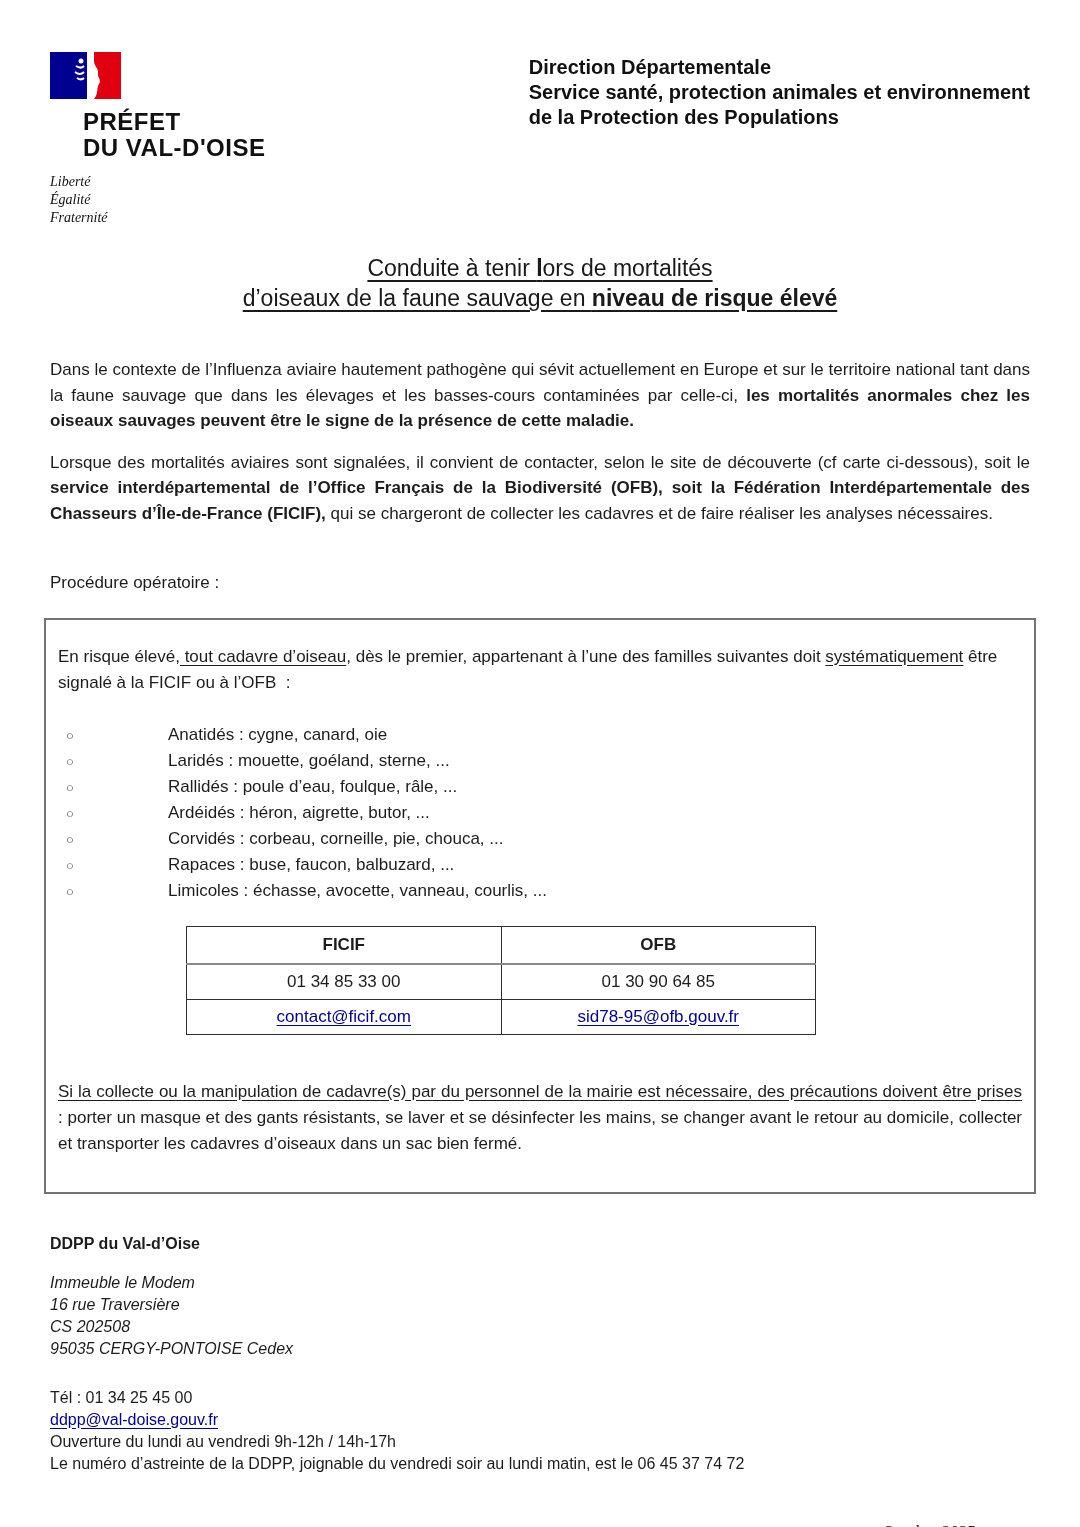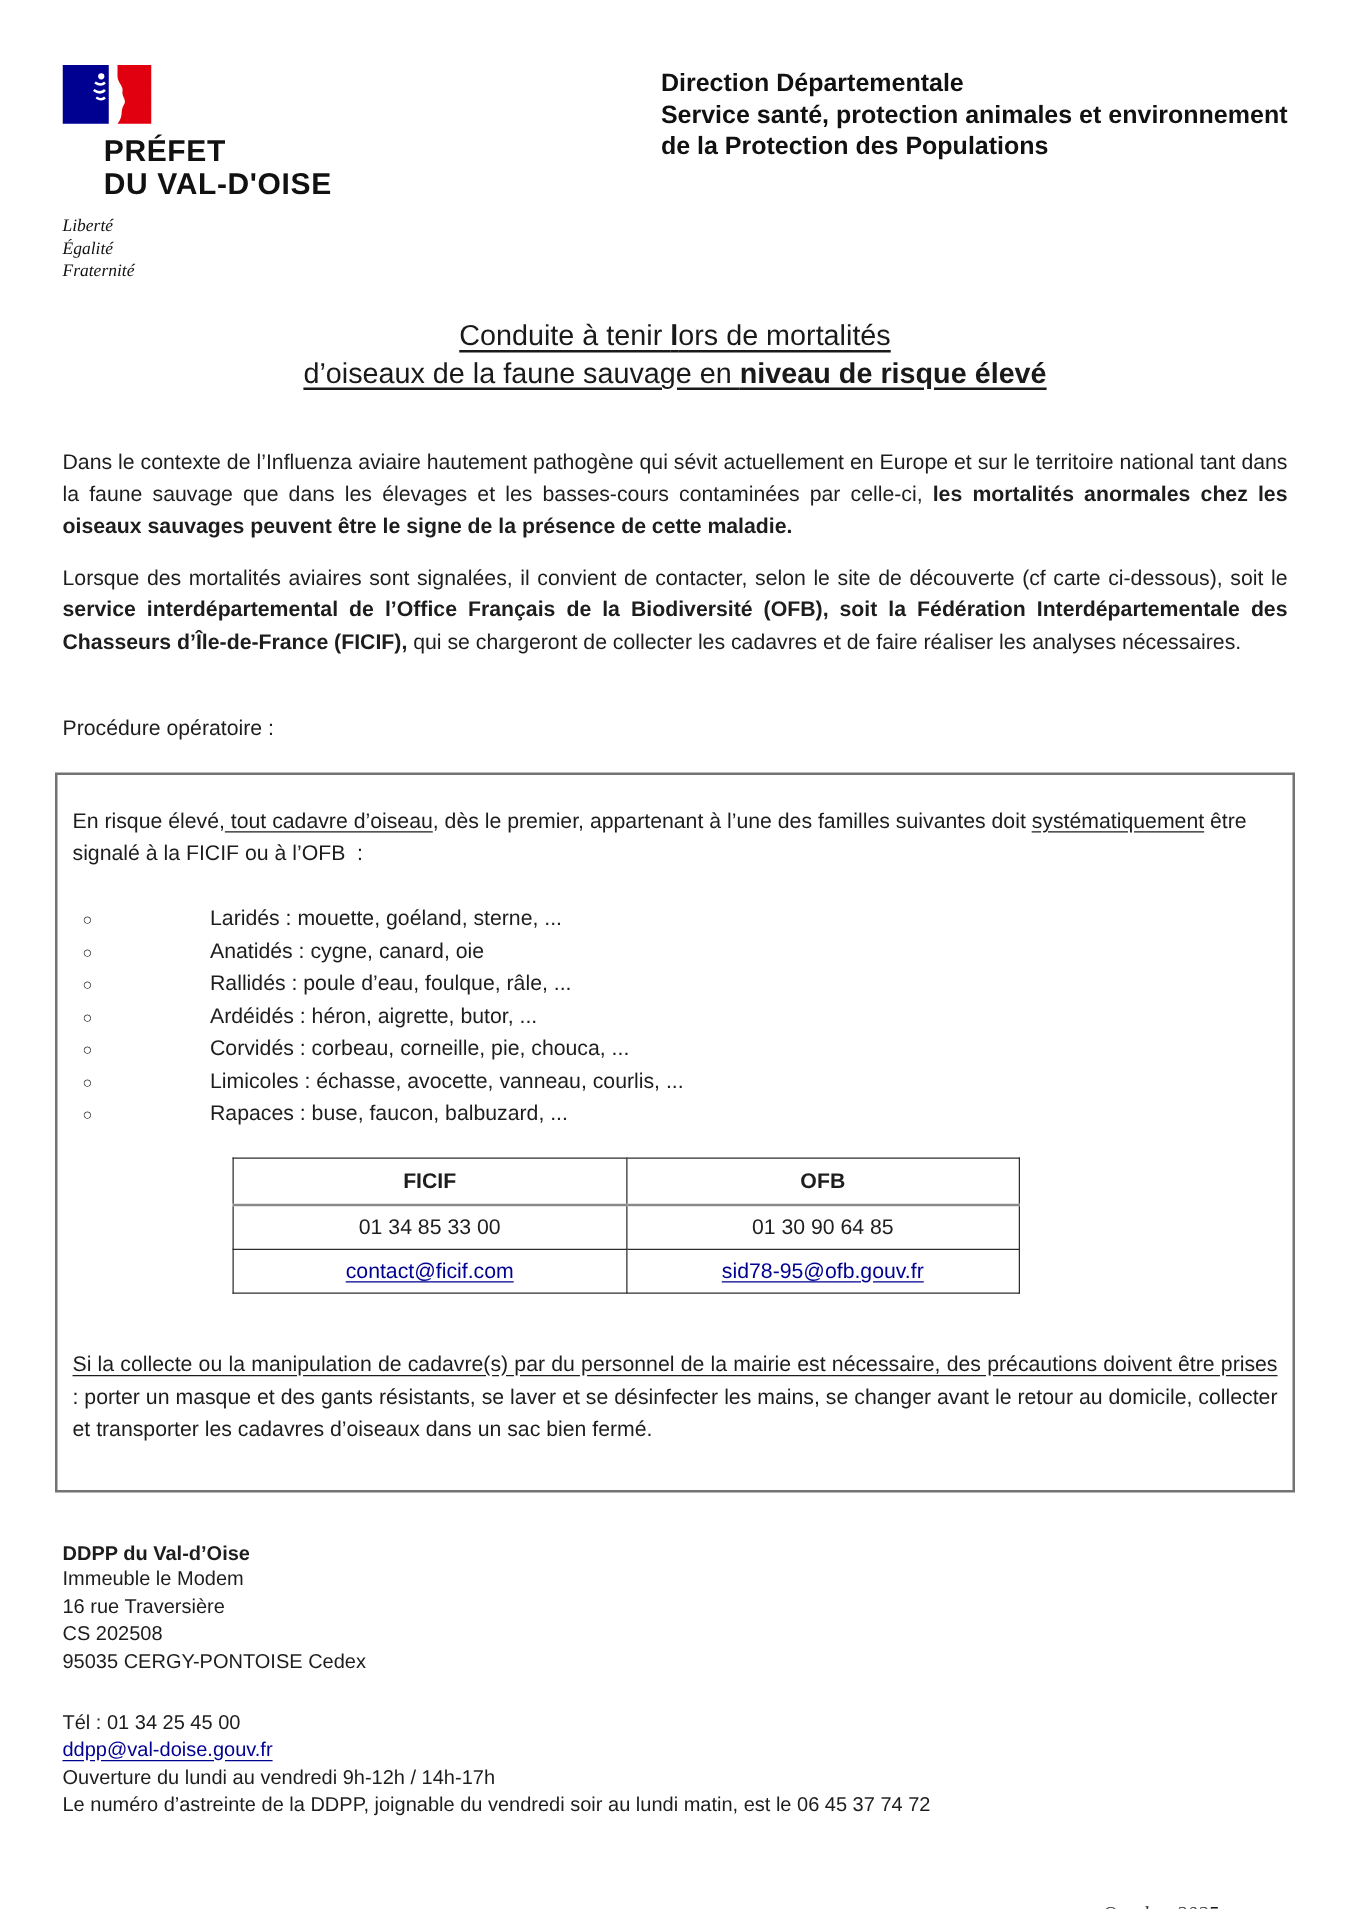--- a/index.html
+++ b/index.html
@@ -73,21 +73,21 @@
     vertical-align: middle;
     margin-left: 36px;
   }
   table.contact tr.head td { font-weight: bold; height: 38px; border-bottom: 2.5px solid #8a8a8a; }
   a.mail { color: #000091; text-decoration: underline; text-underline-offset: 3px; cursor: pointer; }
   .warning { margin-top: 44px; font-size: 17px; line-height: 26px; text-align: justify; }
 
   
   .footer { margin-top: 41px; font-size: 16px; color: #1d1d1d; }
   .footer-org { font-weight: bold; font-size: 16px; }
-  .addr { line-height: 22px; }
+  .addr { margin-top: 19px; line-height: 22px; font-style: italic; }
   .contact-block { margin-top: 27px; line-height: 22px; }
   .date {
     position: absolute;
     top: 1522px;
     right: 105px;
     font-family: "Liberation Serif", serif;
     font-style: italic;
     font-size: 17px;
     color: #1a1a1a;
   }
@@ -128,27 +128,27 @@
   <p class="body-par just p1"><span>Dans le contexte de l’Influenza aviaire hautement pathogène qui sévit actuellement en Europe et sur le territoire national tant dans la faune sauvage que dans les élevages et les basses-cours contaminées par celle-ci, </span><strong>les mortalités anormales chez les oiseaux sauvages peuvent être le signe de la présence de cette maladie.</strong></p>
 
   <p class="body-par just p2"><span>Lorsque des mortalités aviaires sont signalées, il convient de contacter, selon le site de découverte (cf carte ci-dessous), soit le </span><strong>service interdépartemental de l’Office Français de la Biodiversité (OFB), soit la Fédération Interdépartementale des Chasseurs d’Île-de-France (FICIF),</strong><span> qui se chargeront de collecter les cadavres et de faire réaliser les analyses nécessaires.</span></p>
 
   <p class="body-par proc">Procédure opératoire :</p>
 
   <div class="box">
     <p class="box-intro"><span>En risque élevé,</span><span class="u"> tout cadavre d’oiseau</span><span>, dès le premier, appartenant à l’une des familles suivantes doit </span><span class="u">systématiquement</span><span> être signalé à la FICIF ou à l’OFB&nbsp; :</span></p>
 
     <ul class="bird-list">
+      <li>Anatidés : cygne, canard, oie</li>
       <li>Laridés : mouette, goéland, sterne, ...</li>
-      <li>Anatidés : cygne, canard, oie</li>
       <li>Rallidés : poule d’eau, foulque, râle, ...</li>
       <li>Ardéidés : héron, aigrette, butor, ...</li>
       <li>Corvidés : corbeau, corneille, pie, chouca, ...</li>
+      <li>Rapaces : buse, faucon, balbuzard, ...</li>
       <li>Limicoles : échasse, avocette, vanneau, courlis, ...</li>
-      <li>Rapaces : buse, faucon, balbuzard, ...</li>
     </ul>
 
     <table class="contact">
       <tbody>
         <tr class="head">
           <td>FICIF</td>
           <td>OFB</td>
         </tr>
         <tr>
           <td>01 34 85 33 00</td>

